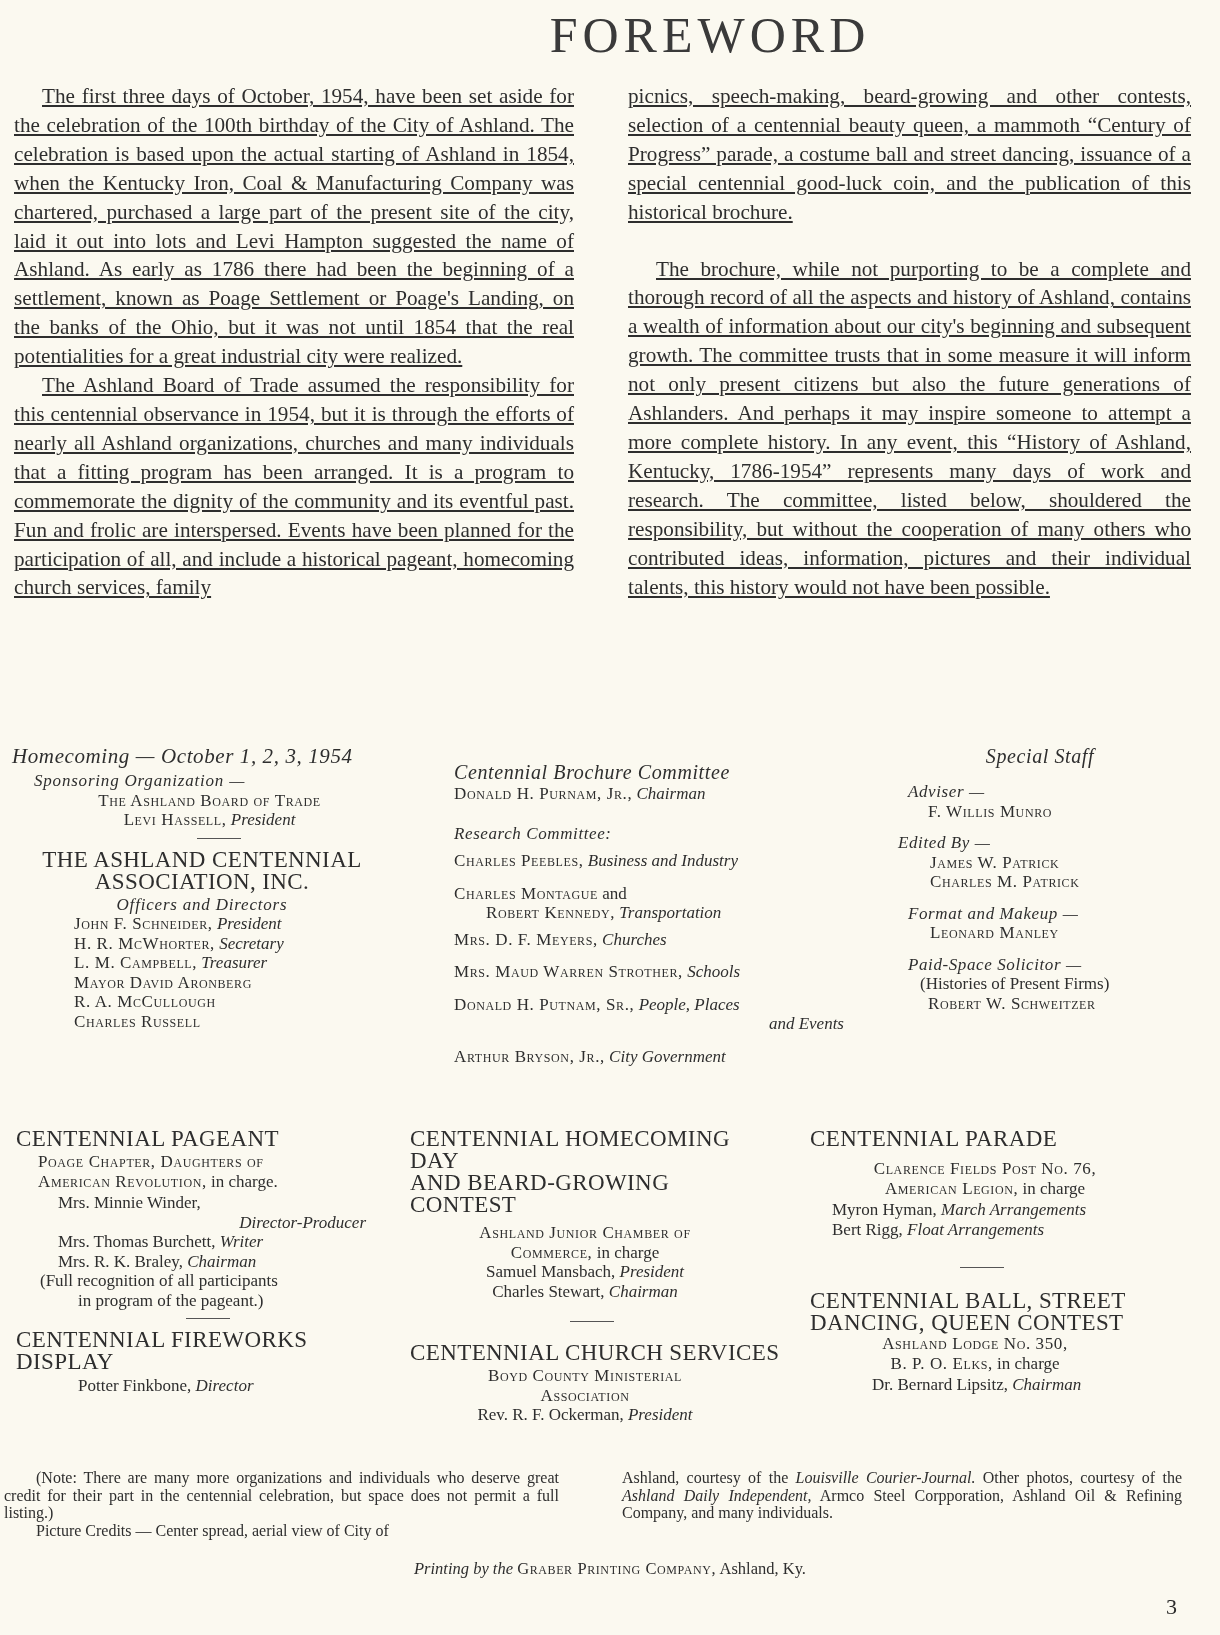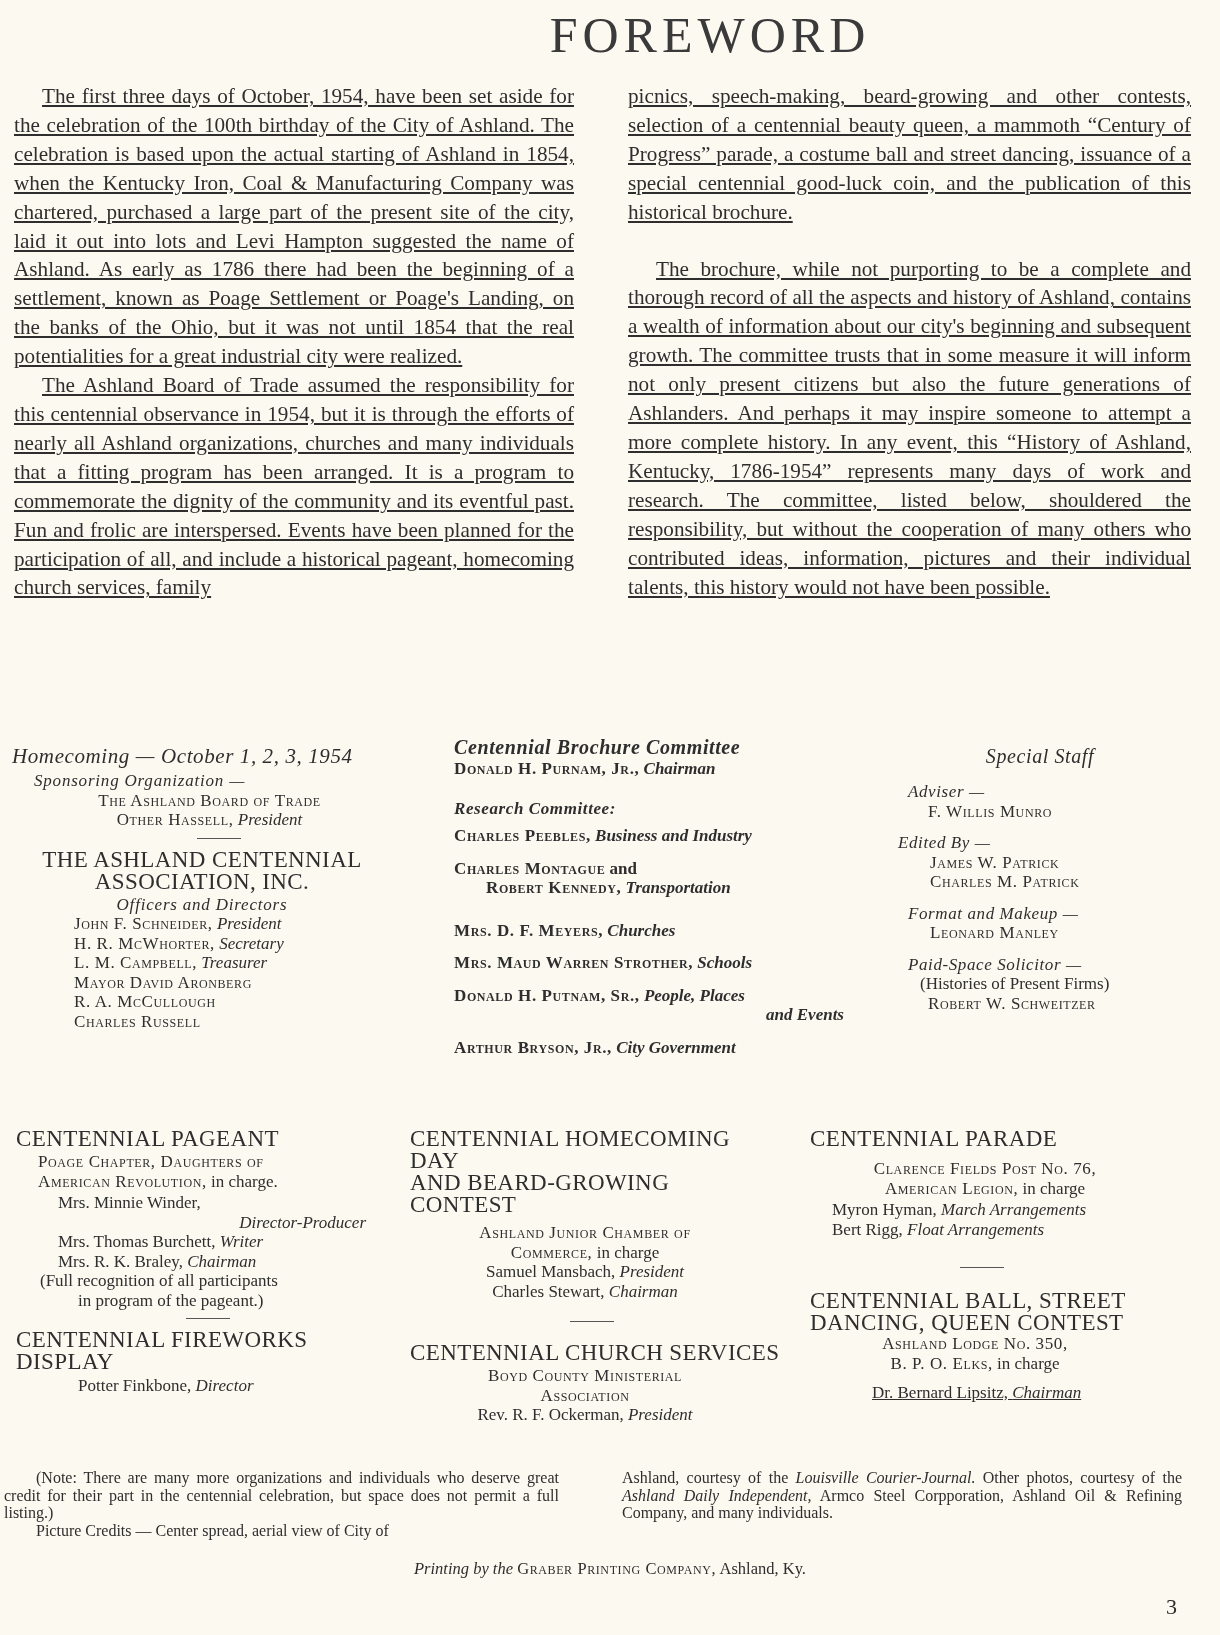--- a/index.html
+++ b/index.html
@@ -56,49 +56,49 @@
   <p>The brochure, while not purporting to be a complete and thorough record of all the aspects and history of Ashland, contains a wealth of information about our city's beginning and subsequent growth.  The committee trusts that in some measure it will inform not only present citizens but also the future generations of Ashlanders.  And perhaps it may inspire someone to attempt a more complete history.  In any event, this “History of Ashland, Kentucky, 1786-1954” represents many days of work and research.  The committee, listed below, shouldered the responsibility, but without the cooperation of many others who contributed ideas, information, pictures and their individual talents, this history would not have been possible.</p>
 </div>
 
 <div class="abs block" style="left:12px; top:745px; width:400px;">
   <div class="it big-it">
     <div>Homecoming — October 1, 2, 3, 1954</div>
   </div>
   <div class="it" style="padding-left:22px; margin-top:3px; letter-spacing:0.8px;">Sponsoring Organization —</div>
   <div class="sc center" style="padding-left:20px; width:355px;">The Ashland Board of Trade</div>
   <div class="center" style="padding-left:20px; width:355px;">
-    <span class="sc">Other Hassell,</span>
+    <span class="sc">Levi Hassell,</span>
     <span class="it">President</span>
   </div>
   <div class="rule" style="margin-left:185px; margin-right:0;"></div>
   <div class="hdr center" style="width:380px;">
     <div>THE ASHLAND CENTENNIAL</div>
     <div>ASSOCIATION, INC.</div>
   </div>
   <div class="it center" style="width:380px; letter-spacing:0.8px; margin-top:2px;">Officers and Directors</div>
   <div style="padding-left:62px;">
     <div><span class="sc">John F. Schneider,</span> <span class="it">President</span></div>
     <div><span class="sc">H. R. McWhorter,</span> <span class="it">Secretary</span></div>
     <div><span class="sc">L. M. Campbell,</span> <span class="it">Treasurer</span></div>
     <div><span class="sc">Mayor David Aronberg</span></div>
     <div><span class="sc">R. A. McCullough</span></div>
     <div><span class="sc">Charles Russell</span></div>
   </div>
 </div>
 
-<div class="abs block" style="left:454px; top:736px; width:390px;font-weight:bold;">
+<div class="abs block" style="left:454px; top:761px; width:390px;">
   <div class="it big-it" style="font-size:20px;">Centennial Brochure Committee</div>
   <div><span class="sc">Donald H. Purnam, Jr.,</span> <span class="it">Chairman</span></div>
   <div class="it" style="margin-top:20px; letter-spacing:0.6px;">Research Committee:</div>
   <div style="margin-top:8px;"><span class="sc">Charles Peebles,</span> <span class="it">Business and Industry</span></div>
   <div style="margin-top:13px;">
     <div><span class="sc">Charles Montague</span><span> and</span></div>
     <div style="padding-left:32px;"><span class="sc">Robert Kennedy,</span> <span class="it">Transportation</span></div>
   </div>
-  <div style="margin-top:23px;"><span class="sc">Mrs. D. F. Meyers,</span> <span class="it">Churches</span></div>
+  <div style="margin-top:7px;"><span class="sc">Mrs. D. F. Meyers,</span> <span class="it">Churches</span></div>
   <div style="margin-top:13px;"><span class="sc">Mrs. Maud Warren Strother,</span> <span class="it">Schools</span></div>
   <div style="margin-top:13px;">
     <div><span class="sc">Donald H. Putnam, Sr.,</span> <span class="it">People, Places</span></div>
     <div class="it" style="padding-left:30px;text-align:right;">and Events</div>
   </div>
   <div style="margin-top:13px;"><span class="sc">Arthur Bryson, Jr.,</span> <span class="it">City Government</span></div>
 </div>
 
 <div class="abs block" style="left:890px; top:745px; width:320px;">
   <div class="it big-it center" style="font-size:20px; width:260px; padding-left:20px;">Special Staff</div>
@@ -162,21 +162,21 @@
   <div style="padding-left:22px;"><span>Bert Rigg,</span> <span class="it">Float Arrangements</span></div>
   <div class="rule" style="margin-left:150px; margin-top:28px; margin-bottom:22px;"></div>
   <div class="hdr">
     <div>CENTENNIAL BALL, STREET</div>
     <div>DANCING, QUEEN CONTEST</div>
   </div>
   <div class="center" style="width:330px;">
     <div class="sc">Ashland Lodge No. 350,</div>
     <div><span class="sc">B. P. O. Elks,</span><span> in charge</span></div>
   </div>
-  <div style="padding-left:62px; margin-top:10px;text-decoration:underline;"><span>Dr. Bernard Lipsitz,</span> <span class="it">Chairman</span></div>
+  <div style="padding-left:62px; margin-top:2px;"><span>Dr. Bernard Lipsitz,</span> <span class="it">Chairman</span></div>
 </div>
 
 <div class="abs foot" style="left:4px; top:1469px; width:555px; text-align:justify;">
   <div style="text-indent:32px;">(Note:  There are many more organizations and individuals who deserve great credit for their part in the centennial celebration, but space does not permit a full listing.)</div>
   <div style="text-indent:32px;">Picture Credits — Center spread, aerial view of City of</div>
 </div>
 <div class="abs foot" style="left:622px; top:1469px; width:560px; text-align:justify;">
   <span>Ashland, courtesy of the </span><span class="it">Louisville Courier-Journal.</span><span>  Other photos, courtesy of the </span><span class="it">Ashland Daily Independent,</span><span> Armco Steel Corpporation, Ashland Oil &amp; Refining Company, and many individuals.</span>
 </div>
 

